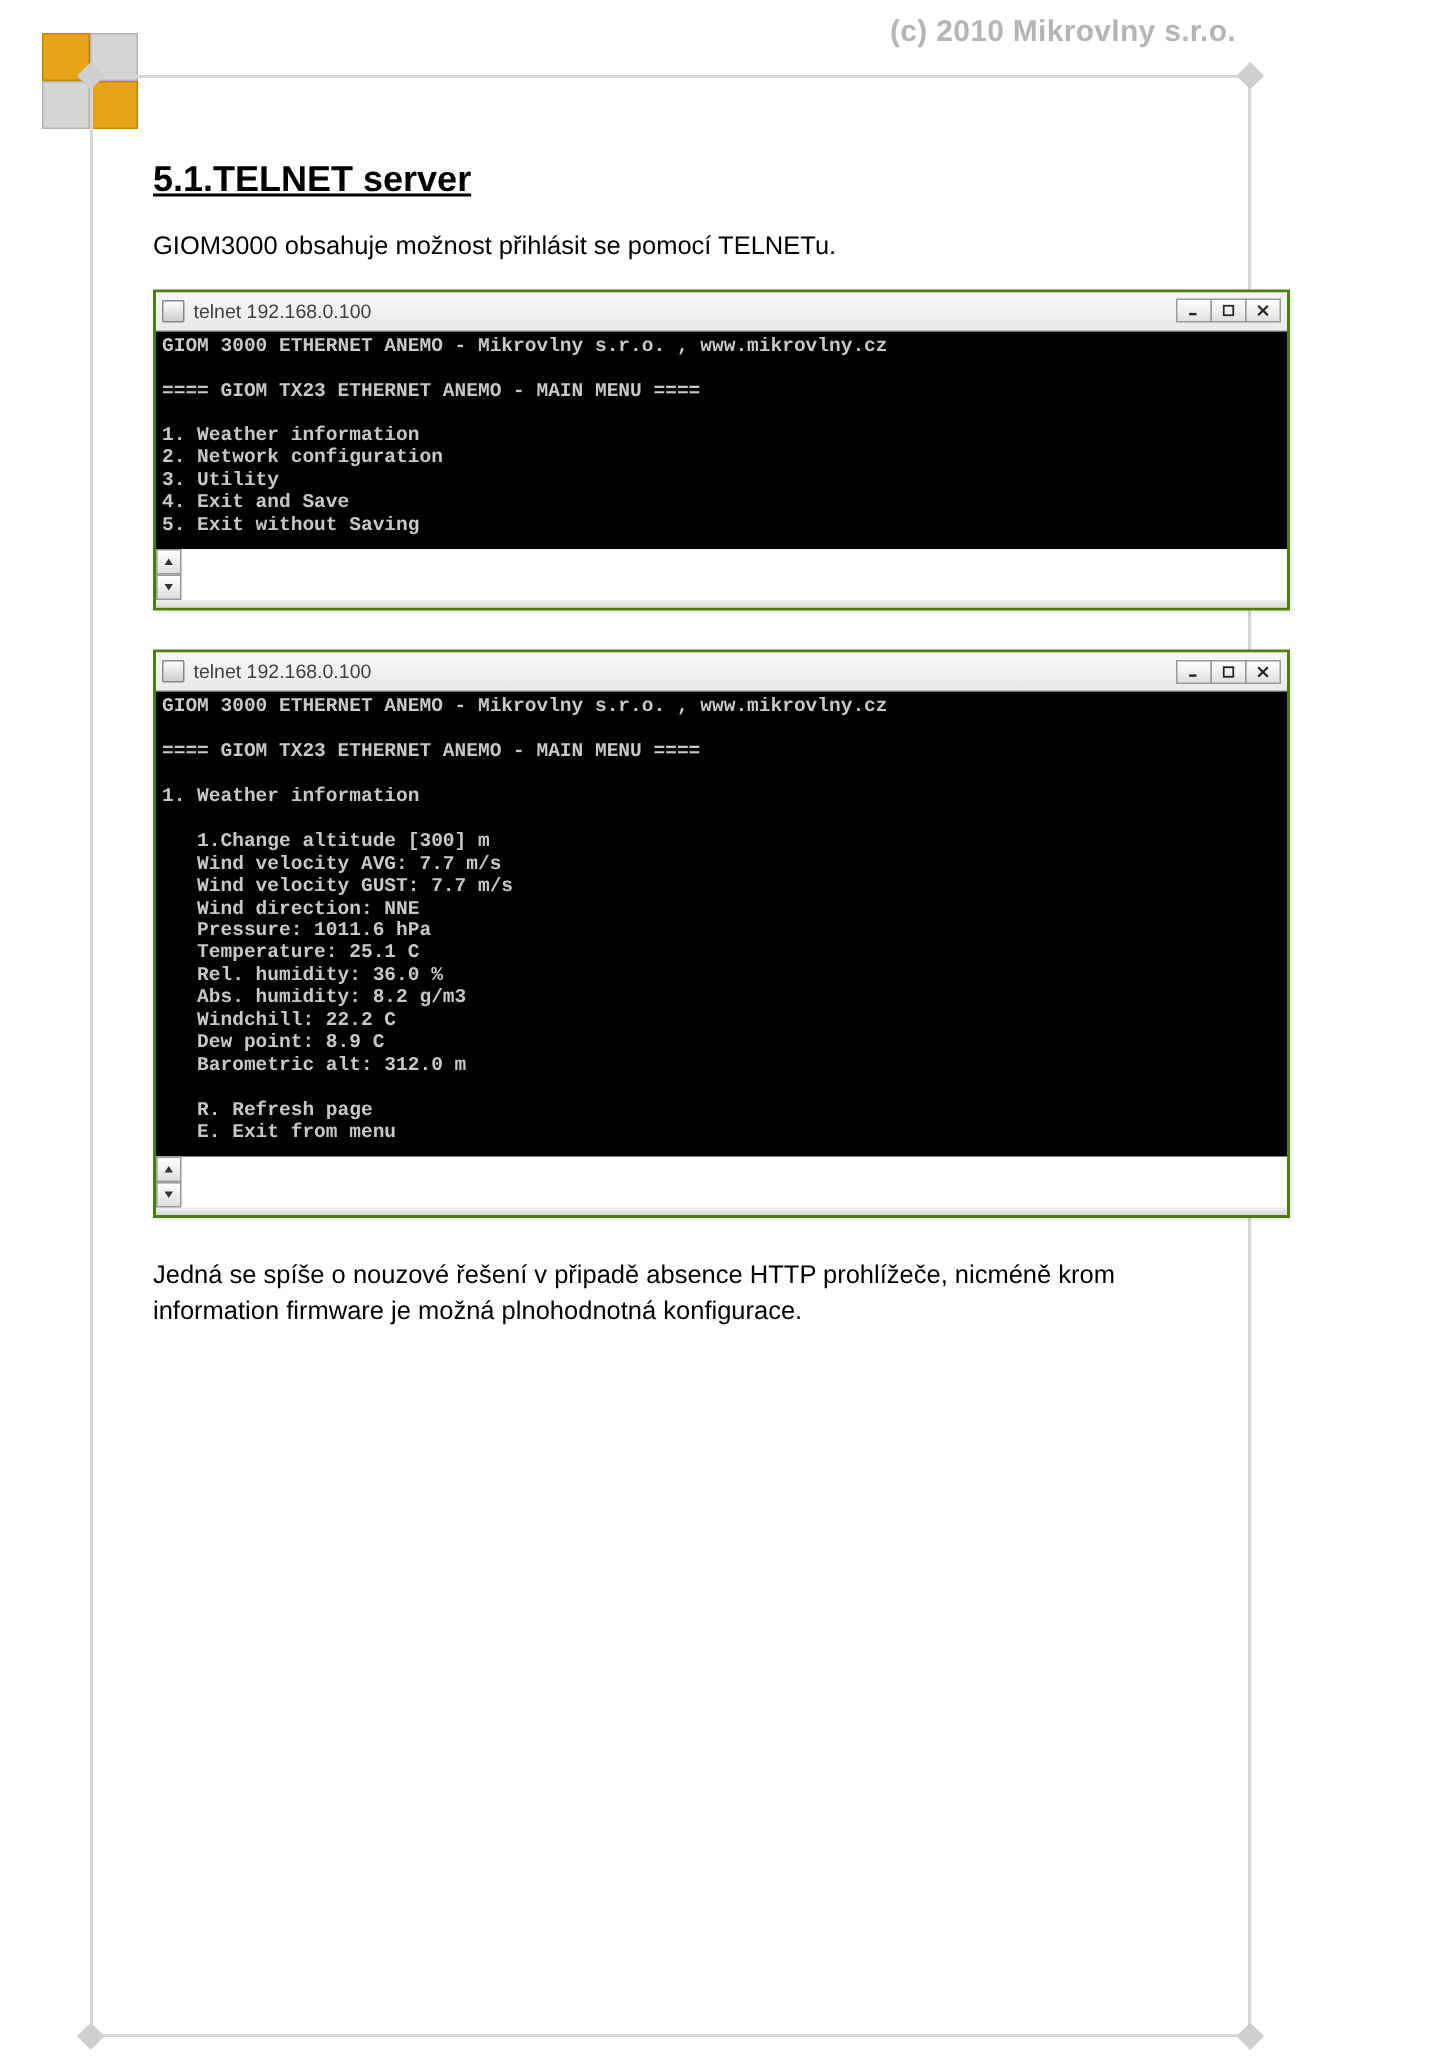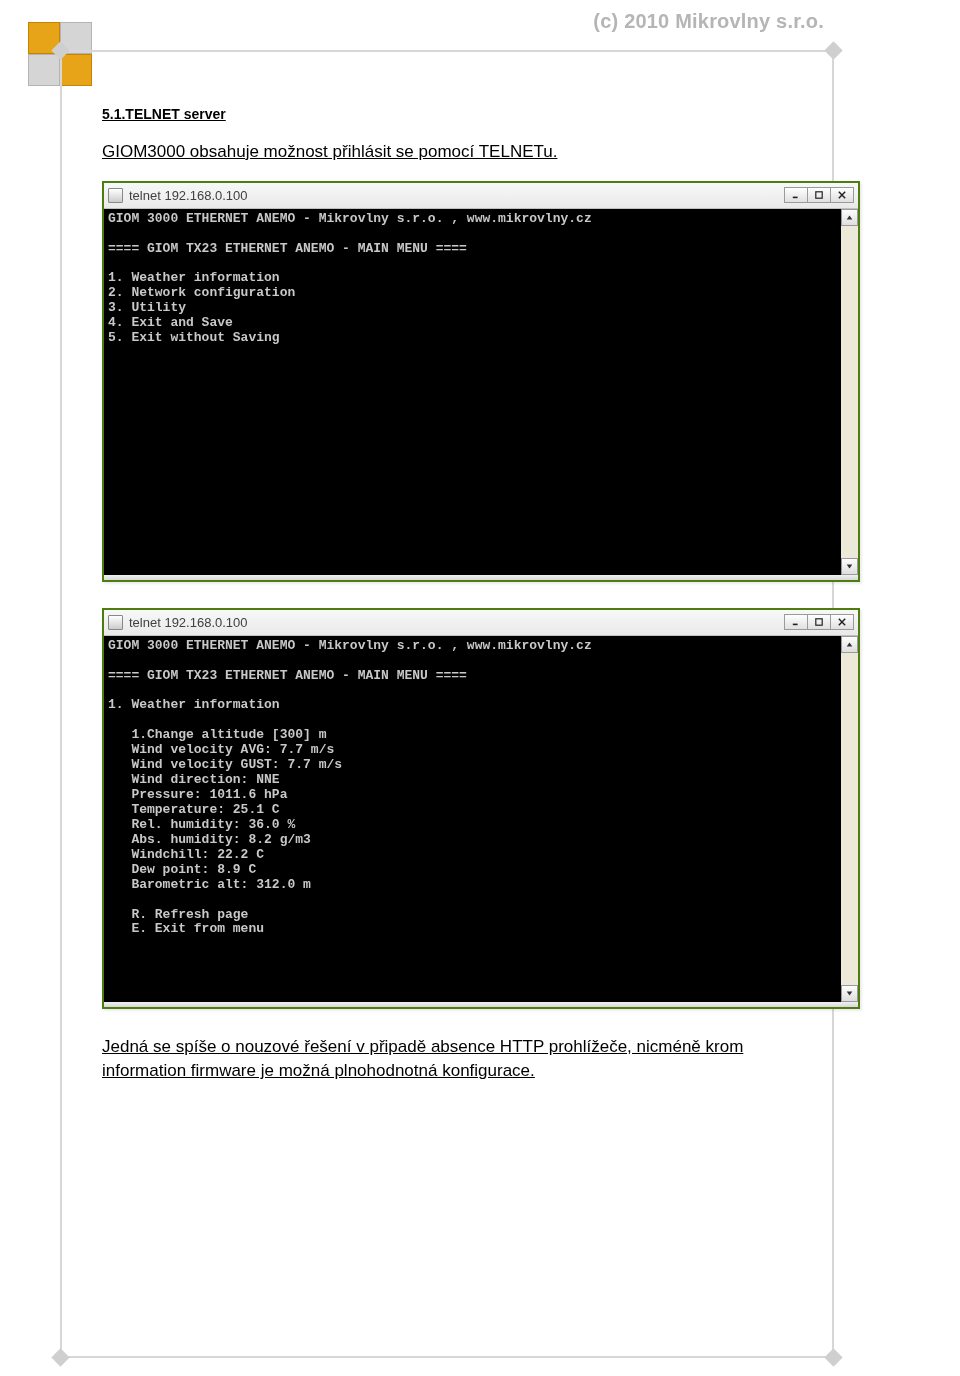--- a/index.html
+++ b/index.html
@@ -65,30 +65,29 @@
     letter-spacing: 0.2px;
   }
   
   .content {
     position: absolute;
     left: 102px;
     top: 106px;
     right: 62px;
   }
   .sect-heading {
-    font-size: 14px;
+    font-size: 24px;
     font-weight: bold;
     text-decoration: underline;
     margin-bottom: 18px;
   }
   .body-text {
     font-size: 17px;
     line-height: 1.45;
     margin-bottom: 16px;
-    text-decoration: underline;
   }
   
   .telnet-window {
     width: 758px;
     border: 2px solid #4d7c0f;
     box-shadow: 2px 2px 2px rgba(0,0,0,0.08);
     margin-bottom: 26px;
     background: #fff;
   }
   .titlebar {
@@ -129,20 +128,21 @@
     align-items: center;
     justify-content: center;
     font-size: 10px;
     font-weight: bold;
     color: #222;
     margin-left: -1px;
   }
   .win-btn svg { width: 8px; height: 8px; }
   .term-wrap {
     display: flex;
+    flex-direction: column;
   }
   .terminal {
     flex: 1;
     background: #000;
     padding: 3px 6px 8px 4px;
     font-family: "Courier New", monospace;
     font-size: 13px;
     line-height: 1.15;
     color: #c8c8c8;
     font-weight: bold;

